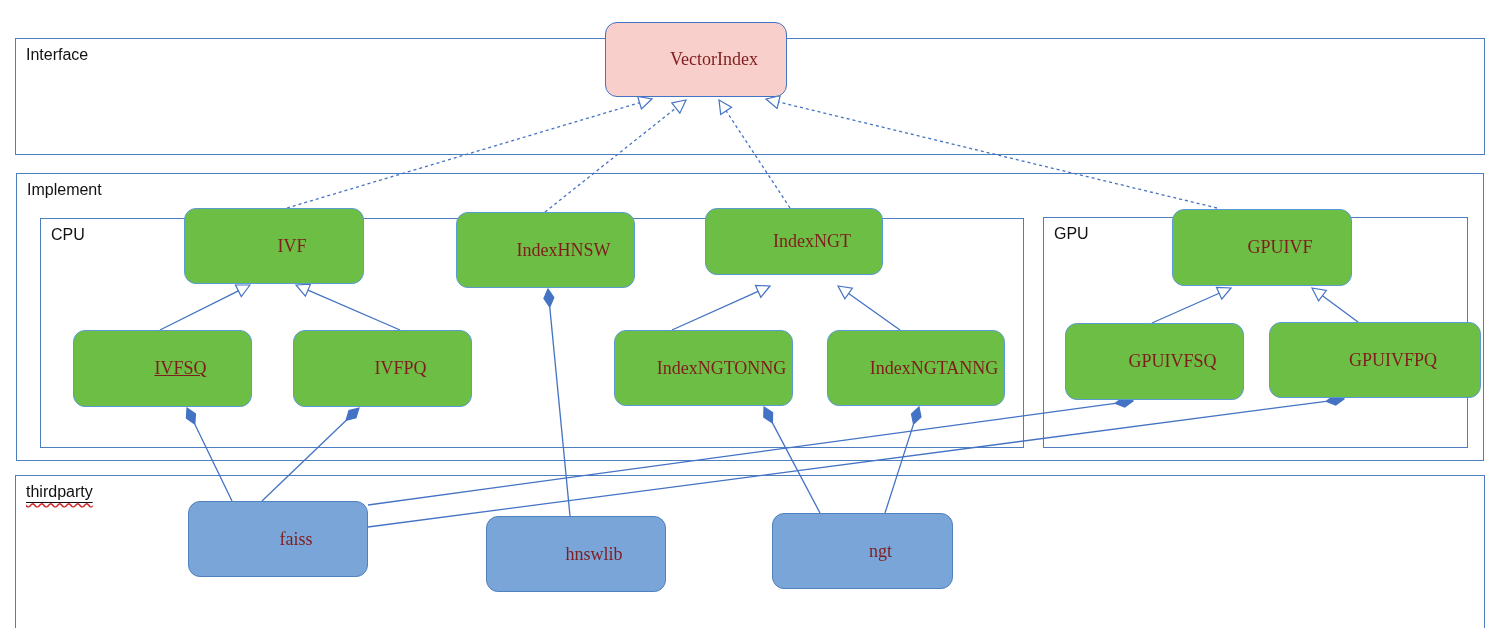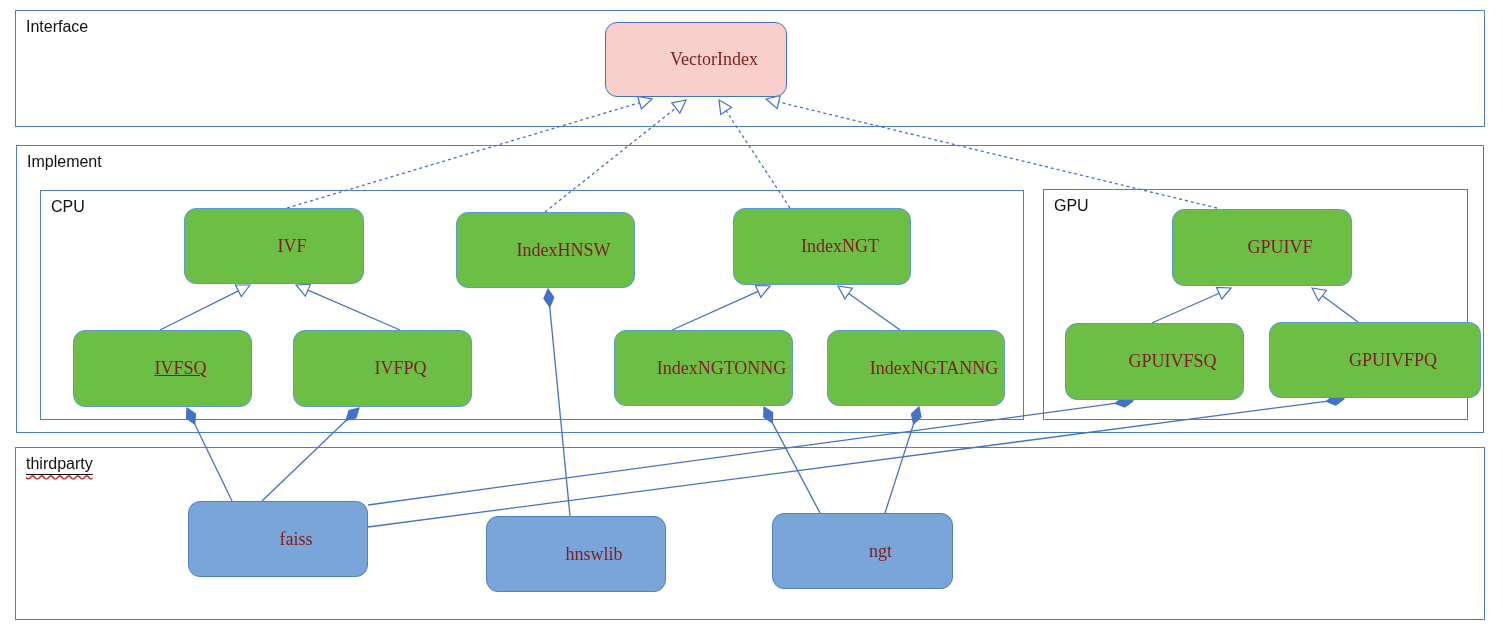--- a/index.html
+++ b/index.html
@@ -1,18 +1,18 @@
 <!DOCTYPE html>
 <html style="--edge: #4472C4; --container-border: #4D7EBF; --green-fill: #6CBE45; --green-border: #5B9BD5; --pink-fill: #F8CFCB; --pink-border: #4472C4; --blue-fill: #7AA5D8; --blue-border: #4F81BD; --squiggle: #D03030;"><head>
 <meta charset="utf-8">
 <style>
   html,body{margin:0;padding:0;background:#fff;}
   .canvas{position:relative;width:1503px;height:628px;background:#fff;overflow:hidden;
           font-family:"Liberation Sans",sans-serif;}
-  .group{position:absolute;border:1.5px solid var(--container-border);background:transparent;box-sizing:border-box;}
+  .group{position:absolute;border:1.5px solid var(--container-border);background:transparent;box-sizing:border-box;margin-top:28px;}
   .glabel{position:absolute;left:10px;top:7px;font-size:16px;color:#111;white-space:nowrap;}
   .node{position:absolute;display:flex;align-items:center;justify-content:center;box-sizing:border-box;
         border-radius:12px;font-family:"Liberation Serif",serif;font-size:18px;color:#7f1d1d;padding-left:36px;}
   .node.green{background:var(--green-fill);border:1.5px solid var(--green-border);}
   .node.pink{background:var(--pink-fill);border:1.5px solid var(--pink-border);}
   .node.blue{background:var(--blue-fill);border:1.5px solid var(--blue-border);}
   #edge-layer{position:absolute;left:0;top:0;pointer-events:none;}
   .underlined{text-decoration:underline;}
   .squiggle{text-decoration:underline wavy var(--squiggle);text-underline-offset:5px;}
 
@@ -20,21 +20,21 @@
   #g-interface{left:15px;top:10px;width:1470px;height:117px;}
   #g-implement{left:16px;top:145px;width:1468px;height:288px;}
   #g-cpu{left:40px;top:190px;width:984px;height:230px;}
   #g-gpu{left:1043px;top:189px;width:425px;height:231px;}
   #g-thirdparty{left:15px;top:447px;width:1470px;height:173px;}
 
   
   #n-vectorindex{left:605px;top:22px;width:182px;height:75px;}
   #n-ivf{left:184px;top:208px;width:180px;height:76px;}
   #n-indexhnsw{left:456px;top:212px;width:179px;height:76px;}
-  #n-indexngt{left:733px;top:208px;width:178px;height:77px;}
+  #n-indexngt{left:705px;top:208px;width:178px;height:67px;}
   #n-ivfsq{left:73px;top:330px;width:179px;height:77px;text-decoration:underline;}
   #n-ivfpq{left:293px;top:330px;width:179px;height:77px;}
   #n-indexngtonng{left:614px;top:330px;width:179px;height:76px;}
   #n-indexngtanng{left:827px;top:330px;width:178px;height:76px;}
   #n-gpuivf{left:1172px;top:209px;width:180px;height:77px;}
   #n-gpuivfsq{left:1065px;top:323px;width:179px;height:77px;}
   #n-gpuivfpq{left:1269px;top:322px;width:212px;height:76px;}
   #n-faiss{left:188px;top:501px;width:180px;height:76px;}
   #n-hnswlib{left:486px;top:516px;width:180px;height:76px;}
   #n-ngt{left:772px;top:513px;width:181px;height:76px;}

